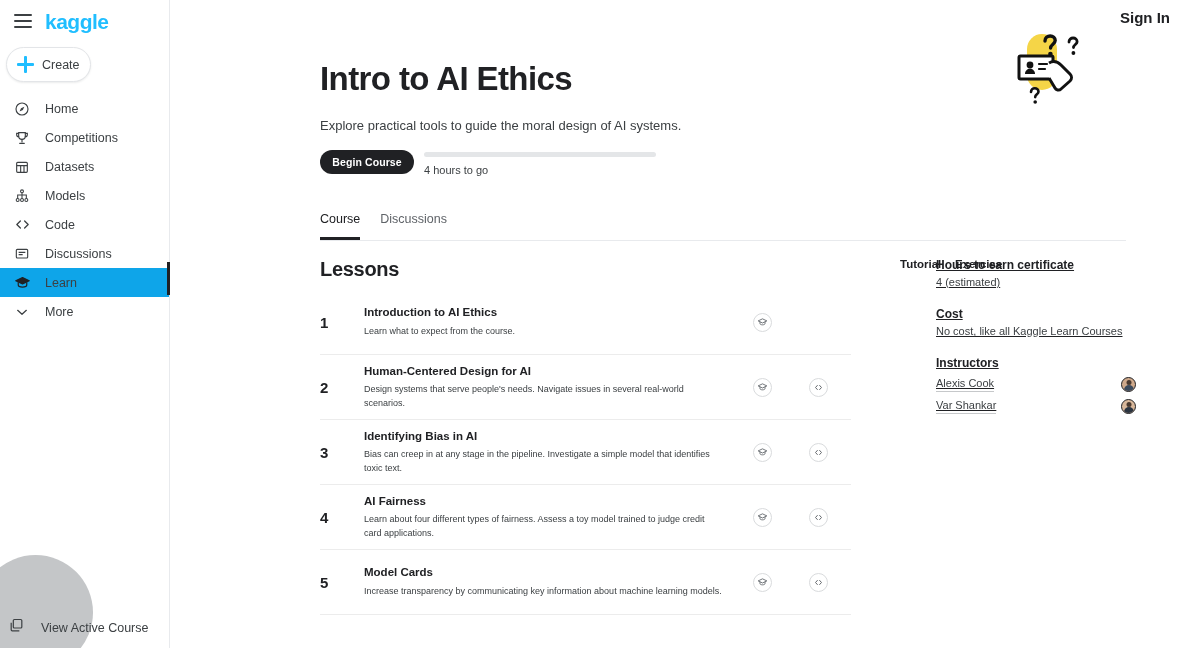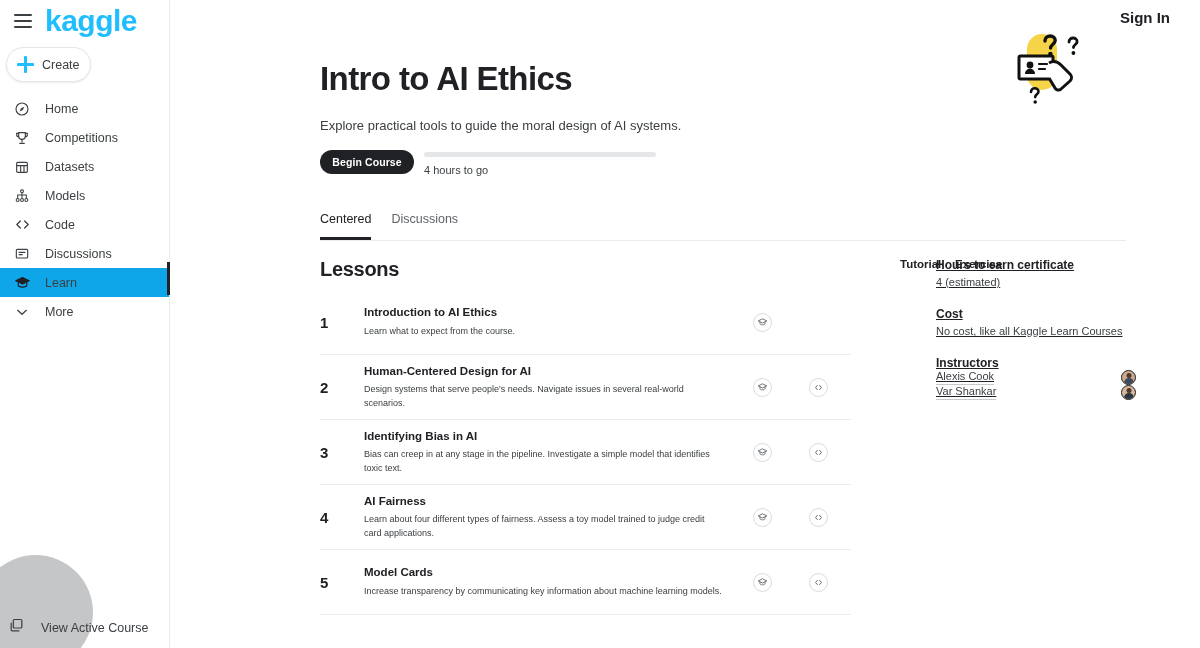--- a/index.html
+++ b/index.html
@@ -16,21 +16,21 @@
   .sidebar {
     width: 170px; height: 648px;
     border-right: 1px solid #e8eaed;
     background: #fff;
     position: relative;
     flex: 0 0 170px;
   }
   .side-top { display: flex; align-items: center; gap: 13px; padding: 8px 0 0 14px; height: 34px; }
   .hamburger { width: 18px; height: 14px; display: flex; flex-direction: column; justify-content: space-between; cursor: pointer; }
   .hamburger i { display: block; height: 2px; background: #3c4043; border-radius: 1px; }
-  .brand { font-size: 30px; font-weight: 700; letter-spacing: -0.5px; color: #20beff; line-height: 1; }
+  .brand { font-size: 21px; font-weight: 700; letter-spacing: -0.5px; color: #20beff; line-height: 1; }
 
   .create-btn {
     margin: 13px 0 0 6px;
     width: 85px; height: 35px;
     border: 1px solid #e3e5e8; border-radius: 20px;
     background: #fff;
     display: flex; align-items: center; gap: 8px;
     padding-left: 10px;
     cursor: pointer;
     box-shadow: 0 1px 2px rgba(60,64,67,.10);
@@ -141,21 +141,21 @@
     color: #5f6368; cursor: pointer; background: #fff;
   }
 
   
   .rpanel { position: absolute; left: 766px; top: 258px; width: 200px; text-decoration: underline; }
   .rp-h { font-size: 12px; font-weight: 700; color: #202124; }
   .rp-v { margin-top: 4px; font-size: 11px; color: #3c4043; }
   .rp-block { margin-bottom: 19px; }
   .instructor {
     display: flex; align-items: center; justify-content: space-between;
-    cursor: pointer;
+    margin-top: 7px; cursor: pointer;
   }
   .instructor-name { font-size: 11px; color: #3c4043; border-bottom: 1px solid #c6c8ca; padding-bottom: 2px; }
   .avatar {
     width: 15px; height: 15px; border-radius: 50%;
     border: 1.5px solid #202124; overflow: hidden;
     display: block; position: relative; background: #cfa98b;
   }
   .avatar i { position: absolute; left: 50%; transform: translateX(-50%); }
   .av-head { top: 2px; width: 5px; height: 5px; border-radius: 50%; background: #4a3a30; }
   .av-body { bottom: 0; width: 10px; height: 6px; border-radius: 5px 5px 0 0; background: #3b4a5c; }
@@ -311,21 +311,21 @@
         <path d="M40 19c0-3 2.4-5 5.2-5s5 2 5 4.6c0 3.4-4.6 3.8-4.6 7.4" stroke="#111" stroke-width="3.4" stroke-linecap="round" fill="none"></path>
         <circle cx="45.4" cy="32" r="2.3" fill="#111"></circle>
         <path d="M64 20c0-2.4 1.9-4 4.1-4s4 1.6 4 3.7c0 2.7-3.6 3-3.6 5.9" stroke="#111" stroke-width="2.8" stroke-linecap="round" fill="none"></path>
         <circle cx="68.4" cy="31" r="1.9" fill="#111"></circle>
         <path d="M26 70c0-2.2 1.8-3.7 3.8-3.7s3.7 1.5 3.7 3.4c0 2.5-3.3 2.8-3.3 5.4" stroke="#111" stroke-width="2.6" stroke-linecap="round" fill="none"></path>
         <circle cx="30.2" cy="80" r="1.8" fill="#111"></circle>
       </svg>
     </div>
 
     <div class="tabs">
-      <div class="tab active">Centered</div>
+      <div class="tab active">Course</div>
       <div class="tab">Discussions</div>
     </div>
 
     <div class="lessons-head">
       <div class="lessons-title">Lessons</div>
       <div class="col-head col-tutorial">Tutorial</div>
       <div class="col-head col-exercise">Exercise</div>
     </div>
 
     <div class="lesson-list" id="lessonList">

